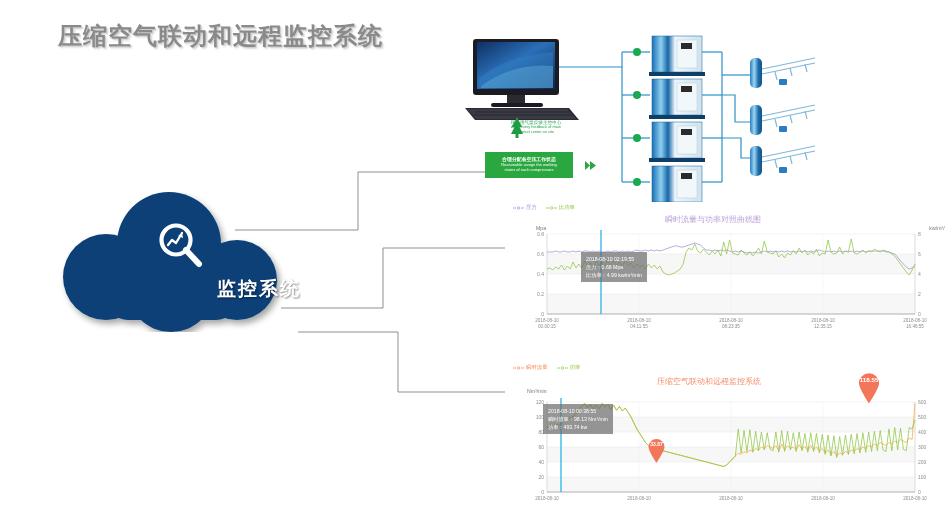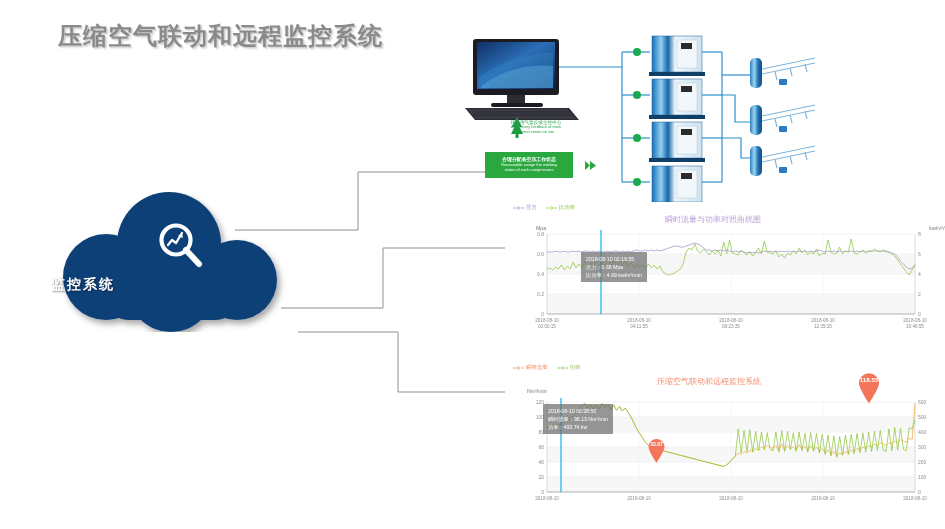--- a/index.html
+++ b/index.html
@@ -16,22 +16,22 @@
     position:absolute;left:45px;top:20px;
     font-size:24px;font-weight:bold;letter-spacing:1px;
     color:#8a8a8a;
     text-shadow:1px 1px 0 #cfcfcf, 2px 2px 2px rgba(0,0,0,.15);
     white-space:nowrap;
   }
 
   
   .cloud-wrap{position:absolute;left:38px;top:192px;width:250px;height:140px;}
   .cloud-label{
-    position:absolute;left:0;top:84px;width:250px;text-align:left;
-    color:#ffffff;font-size:14px;font-weight:bold;letter-spacing:2px;
+    position:absolute;left:0;top:84px;width:250px;text-align:right;
+    color:#ffffff;font-size:19px;font-weight:bold;letter-spacing:2px;
     text-shadow:1px 1px 2px rgba(0,0,0,.45);
     pointer-events:none;
   }
   .cloud-icon{position:absolute;left:104px;top:28px;width:52px;height:52px;pointer-events:none;}
 
   
   .connectors{position:absolute;left:0;top:0;width:945px;height:529px;}
 
   
   .diagram{position:absolute;left:432px;top:22px;width:510px;height:185px;}

